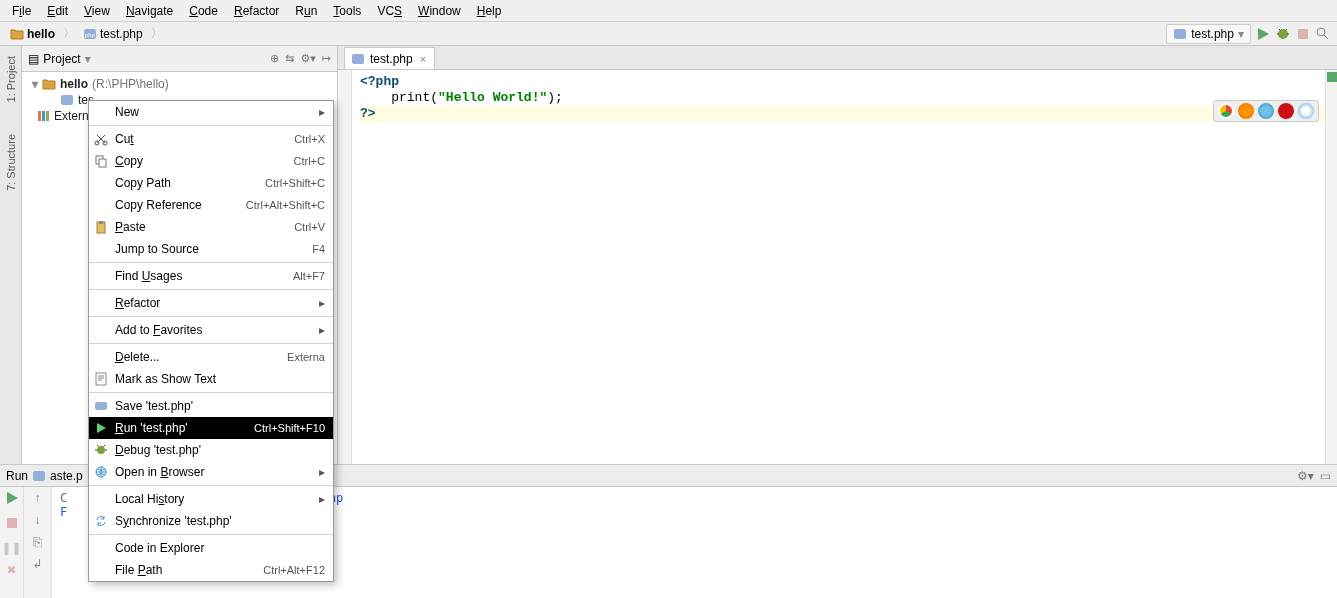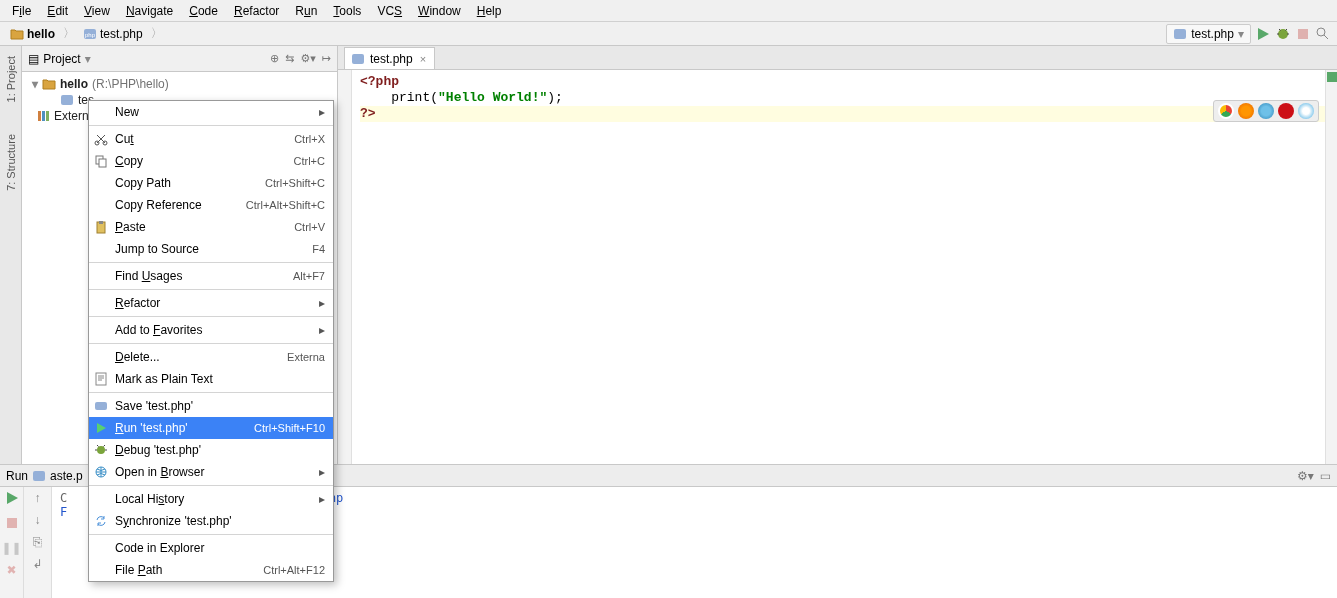--- a/index.html
+++ b/index.html
@@ -26,35 +26,35 @@
   .tree-row.bold { font-weight:bold; }
   .editor-col { flex:1; display:flex; flex-direction:column; background:#fff; position:relative; }
   .tabbar { height:24px; border-bottom:1px solid #c8c8c8; display:flex; align-items:flex-end; background:#e8e8e8; }
   .tab { height:22px; background:#fff; border:1px solid #c8c8c8; border-bottom:none; display:flex; align-items:center; gap:5px; padding:0 6px; margin-left:6px; font-size:12px; }
   .tab .close { color:#888; font-size:11px; padding:0 2px; }
   .editor-body { flex:1; display:flex; background:#fff; position:relative; }
   .gutter-left { width:14px; background:#f3f3f3; border-right:1px solid #e0e0e0; }
   .code { flex:1; padding:4px 0 0 8px; font-family: Consolas, "Courier New", monospace; font-size:13px; line-height:16px; position:relative; }
   .line { white-space:pre; height:16px; }
   .line.hl { background:#fffde0; }
-  .t-kw { color:#7f1d1d; font-weight:bold; }
+  .t-kw { color:#0c4a6e; font-weight:bold; }
   .t-fn { color:#000; }
   .t-str { color:#008000; font-weight:bold; }
   .t-punc { color:#000; }
   .gutter-right { width:12px; background:#f3f3f3; border-left:1px solid #e0e0e0; position:relative; }
   .gr-green { position:absolute; top:2px; left:1px; width:10px; height:10px; background:#59a869; }
   .browsers { position:absolute; top:30px; right:18px; background:#eee; border:1px solid #ccc; border-radius:3px; padding:2px 4px; display:flex; gap:4px; }
   .browsers .b { width:16px; height:16px; border-radius:50%; }
   .contextmenu { position:absolute; top:100px; left:88px; width:246px; background:#fff; border:1px solid #999; box-shadow:3px 3px 8px rgba(0,0,0,0.25); z-index:50; font-size:12px; }
   .cm-row { display:flex; align-items:center; height:22px; padding:0 8px 0 4px; gap:6px; }
   .cm-row .ic { width:16px; height:16px; flex-shrink:0; display:inline-flex; align-items:center; justify-content:center; }
   .cm-row .lbl { flex:1; }
   .cm-row .sc { color:#555; font-size:11px; }
   .cm-row .sub { color:#555; }
-  .cm-row.sel { background:#3b82f6; color:#fff; }
+  .cm-row.sel { background:#000000; color:#fff; }
   .cm-row.sel .sc { color:#fff; }
   .cm-sep { height:1px; background:#d4d4d4; margin:2px 0; }
   .bottom-panel { position:absolute; left:0; right:0; bottom:0; height:134px; background:#f0f0f0; border-top:1px solid #c8c8c8; z-index:10; display:flex; flex-direction:column; }
   .bp-head { height:22px; display:flex; align-items:center; justify-content:space-between; padding:0 6px; border-bottom:1px solid #c8c8c8; background:#ededed; }
   .bp-head-left { display:flex; align-items:center; gap:4px; }
   .bp-head-right { display:flex; align-items:center; gap:6px; color:#777; }
   .bp-body { flex:1; display:flex; background:#fff; }
   .bp-sidebar { width:24px; background:#f3f3f3; border-right:1px solid #ddd; display:flex; flex-direction:column; align-items:center; padding-top:4px; gap:8px; }
   .bp-sidebar2 { width:28px; background:#f3f3f3; border-right:1px solid #ddd; display:flex; flex-direction:column; align-items:center; padding-top:4px; gap:8px; }
   .bp-content { flex:1; padding:4px 8px; font-family: Consolas, monospace; font-size:12px; color:#333; position:relative; }
@@ -298,21 +298,21 @@
       <span class="lbl"><span class="u">D</span>elete...</span>
       <span class="sc">Externa</span>
     </div>
     <div class="cm-row">
       <span class="ic">
         <svg width="14" height="14">
           <rect x="2" y="1" width="10" height="12" fill="#fff" stroke="#888"></rect>
           <path d="M4 4h6M4 6h6M4 8h4" stroke="#888"></path>
         </svg>
       </span>
-      <span class="lbl">Mark as Plain Text</span>
+      <span class="lbl">Mark as Show Text</span>
     </div>
     <div class="cm-sep"></div>
     <div class="cm-row">
       <span class="ic">
         <svg width="14" height="14">
           <rect x="1" y="3" width="12" height="8" rx="2" fill="#95b0d8"></rect>
         </svg>
       </span>
       <span class="lbl">Save 'test.php'</span>
     </div>

